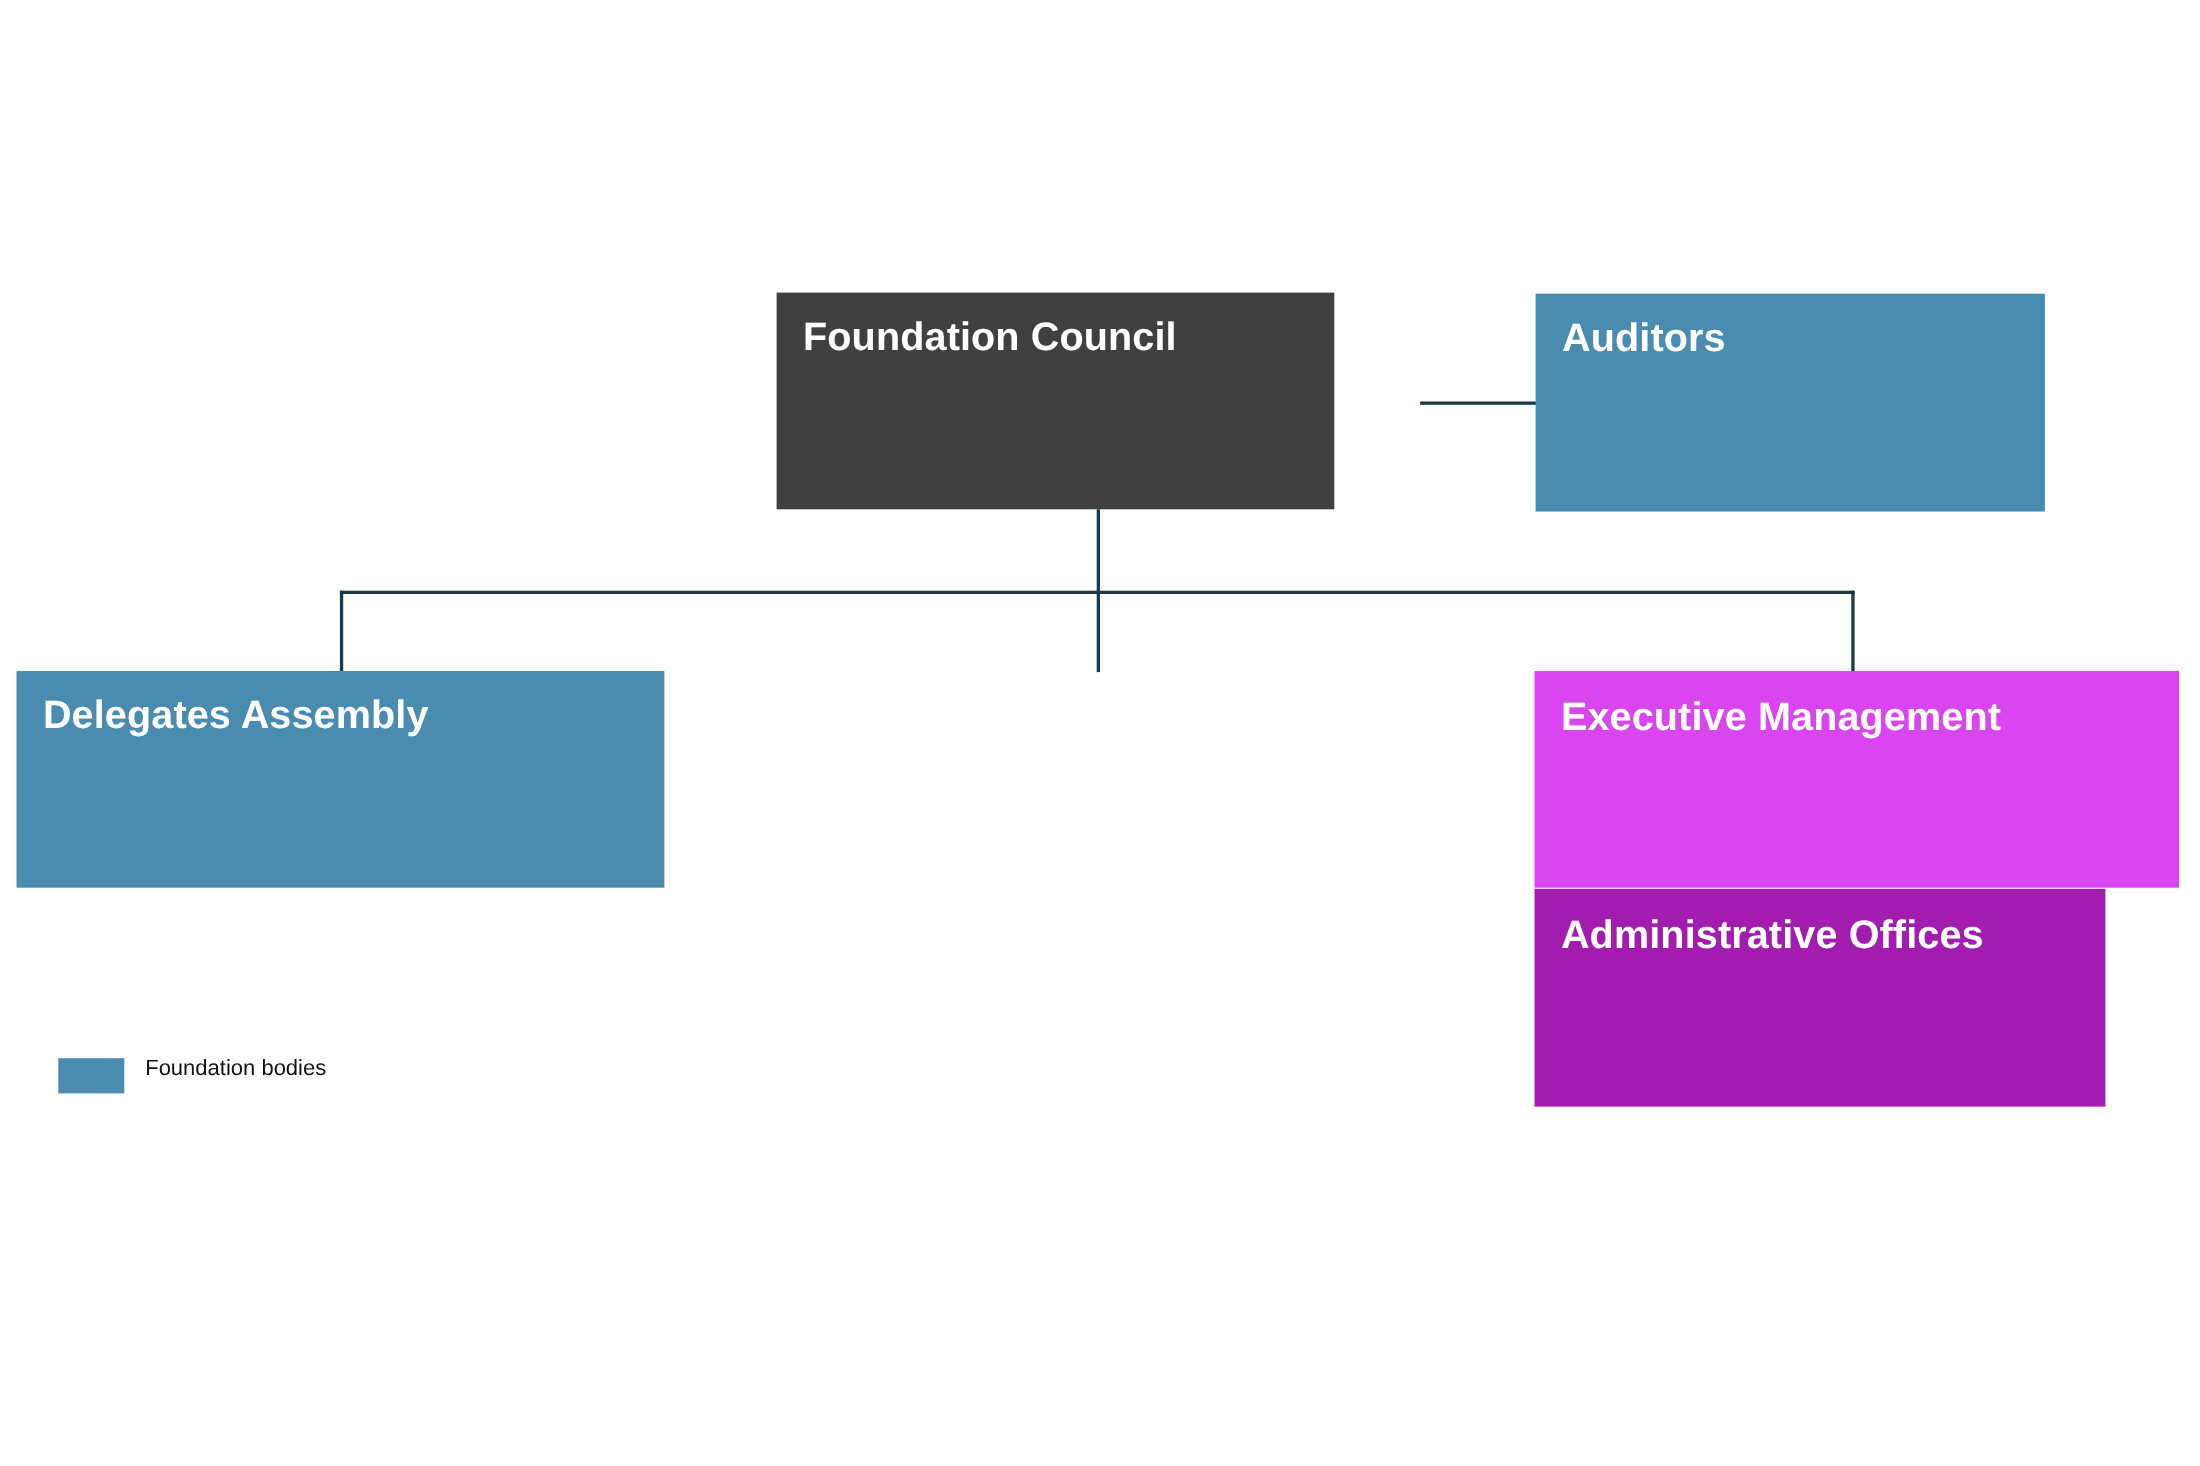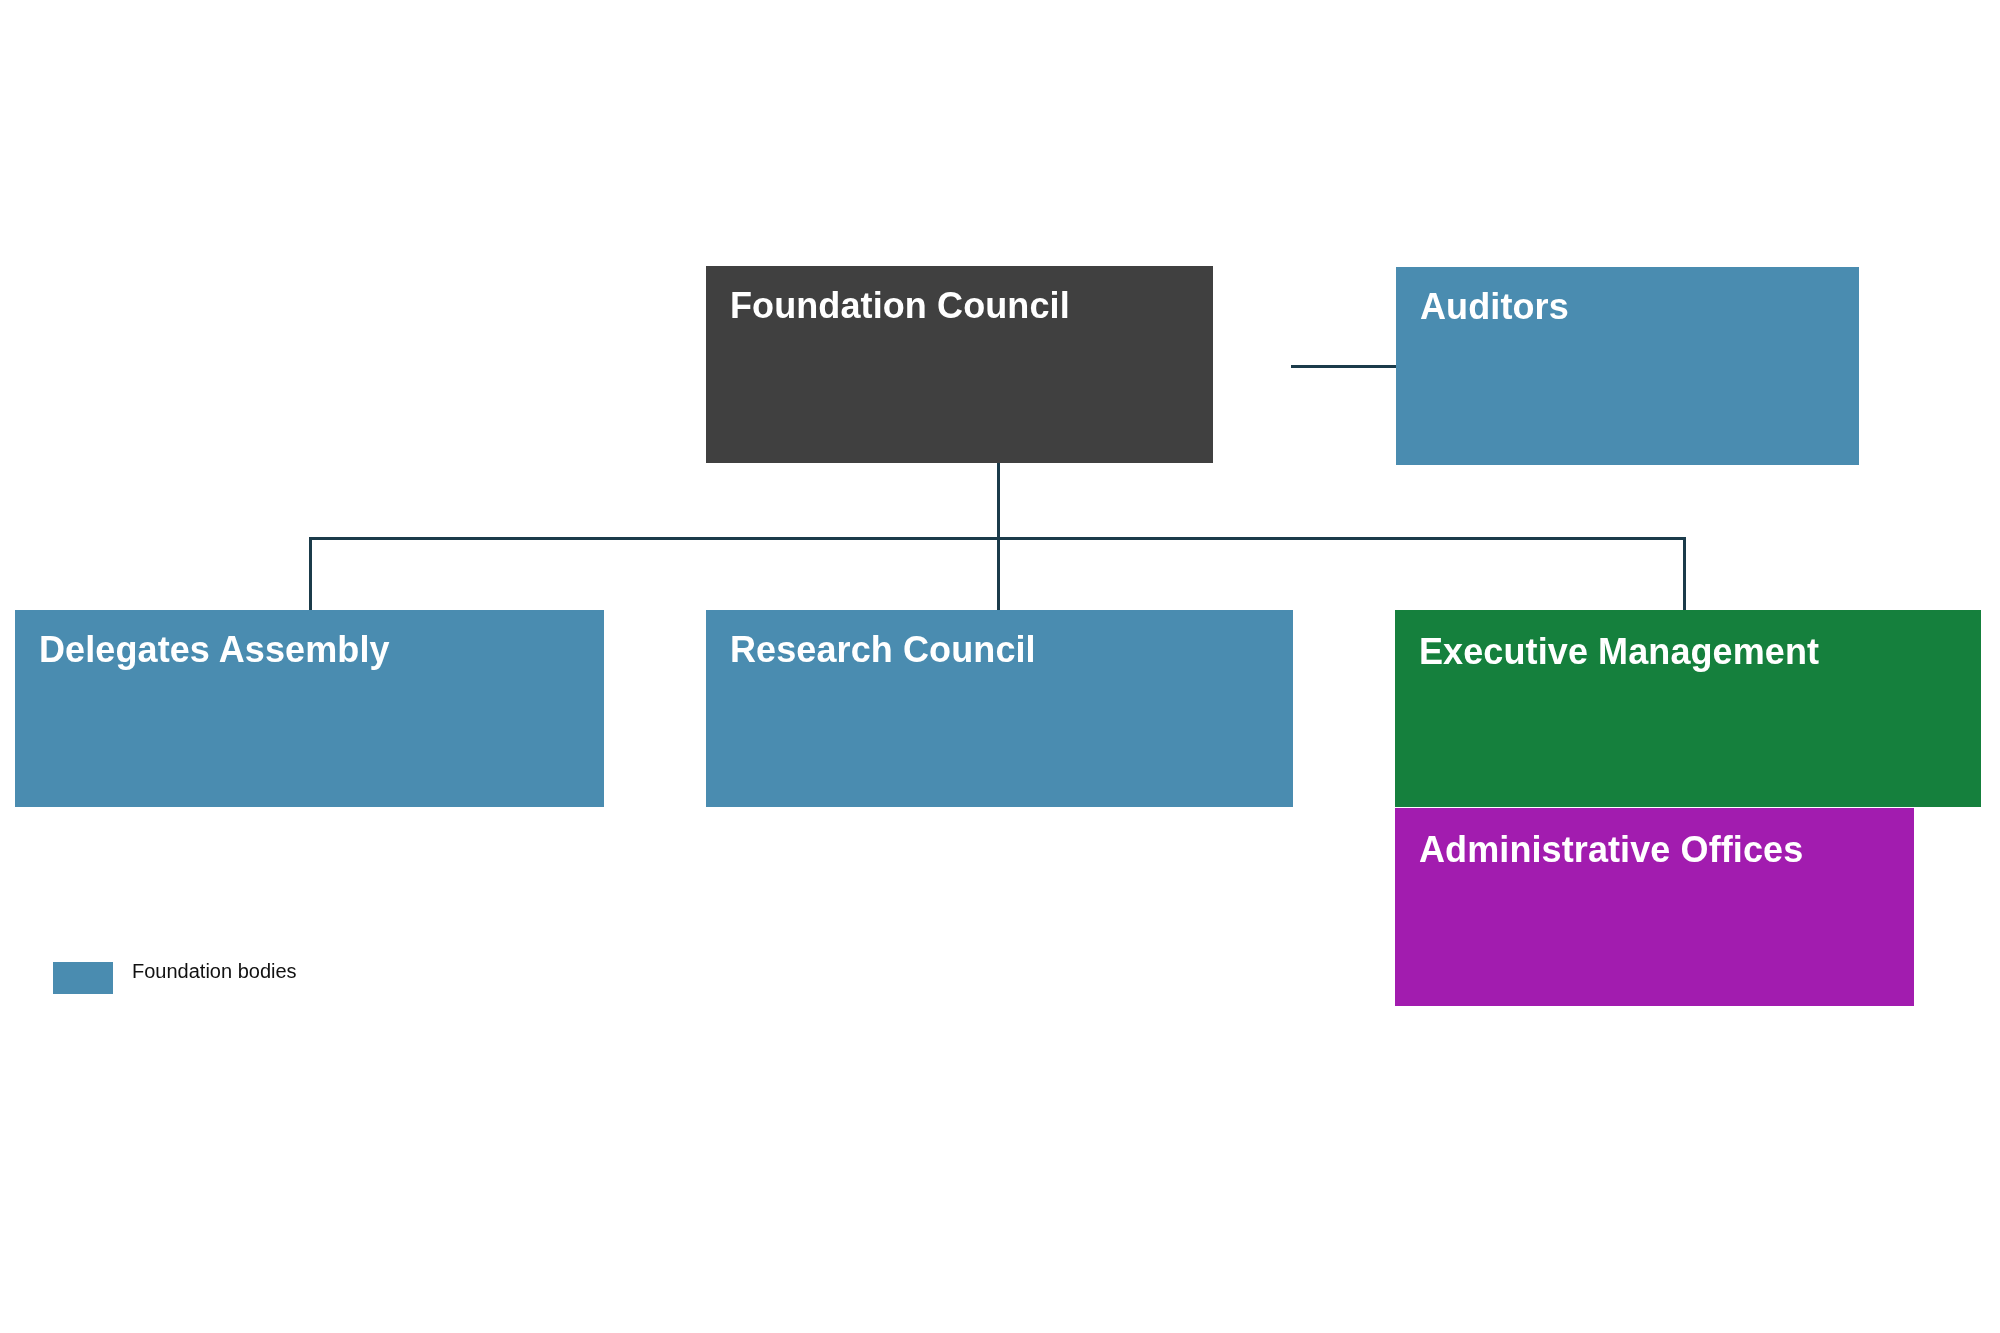--- a/index.html
+++ b/index.html
@@ -71,25 +71,22 @@
   </div>
 
   <div class="node" style="left:1396px; top:267px; width:463px; height:198px; background:#4a8cb0;">
     <span class="node-label" style="left:24px; top:20px;">Auditors</span>
   </div>
 
   <div class="node" style="left:15px; top:610px; width:589px; height:197px; background:#4a8cb0;padding-left:38px;">
     <span class="node-label" style="left:24px; top:20px;">Delegates Assembly</span>
   </div>
 
-  <div class="node" style="left:706px; top:610px; width:587px; height:197px; background:#4a8cb0;">
-    <span class="node-label" style="left:24px; top:20px;">Research Council</span>
-  </div>
 
-  <div class="node" style="left:1395px; top:610px; width:586px; height:197px; background:#15803d;">
+  <div class="node" style="left:1395px; top:610px; width:586px; height:197px; background:#d946ef;">
     <span class="node-label" style="left:24px; top:22px;">Executive Management</span>
   </div>
 
   <div class="node" style="left:1395px; top:808px; width:519px; height:198px; background:#a21caf;">
     <span class="node-label" style="left:24px; top:22px;">Administrative Offices</span>
   </div>
 
   <div class="legend" style="left:0px; top:0px; width:2000px; height:1333px; pointer-events:none;">
     <div class="legend-swatch" style="left:53px; top:962px; width:60px; height:32px; background:#4a8cb0;"></div>
     <span class="legend-text" style="left:132px; top:960px;">Foundation bodies</span>

